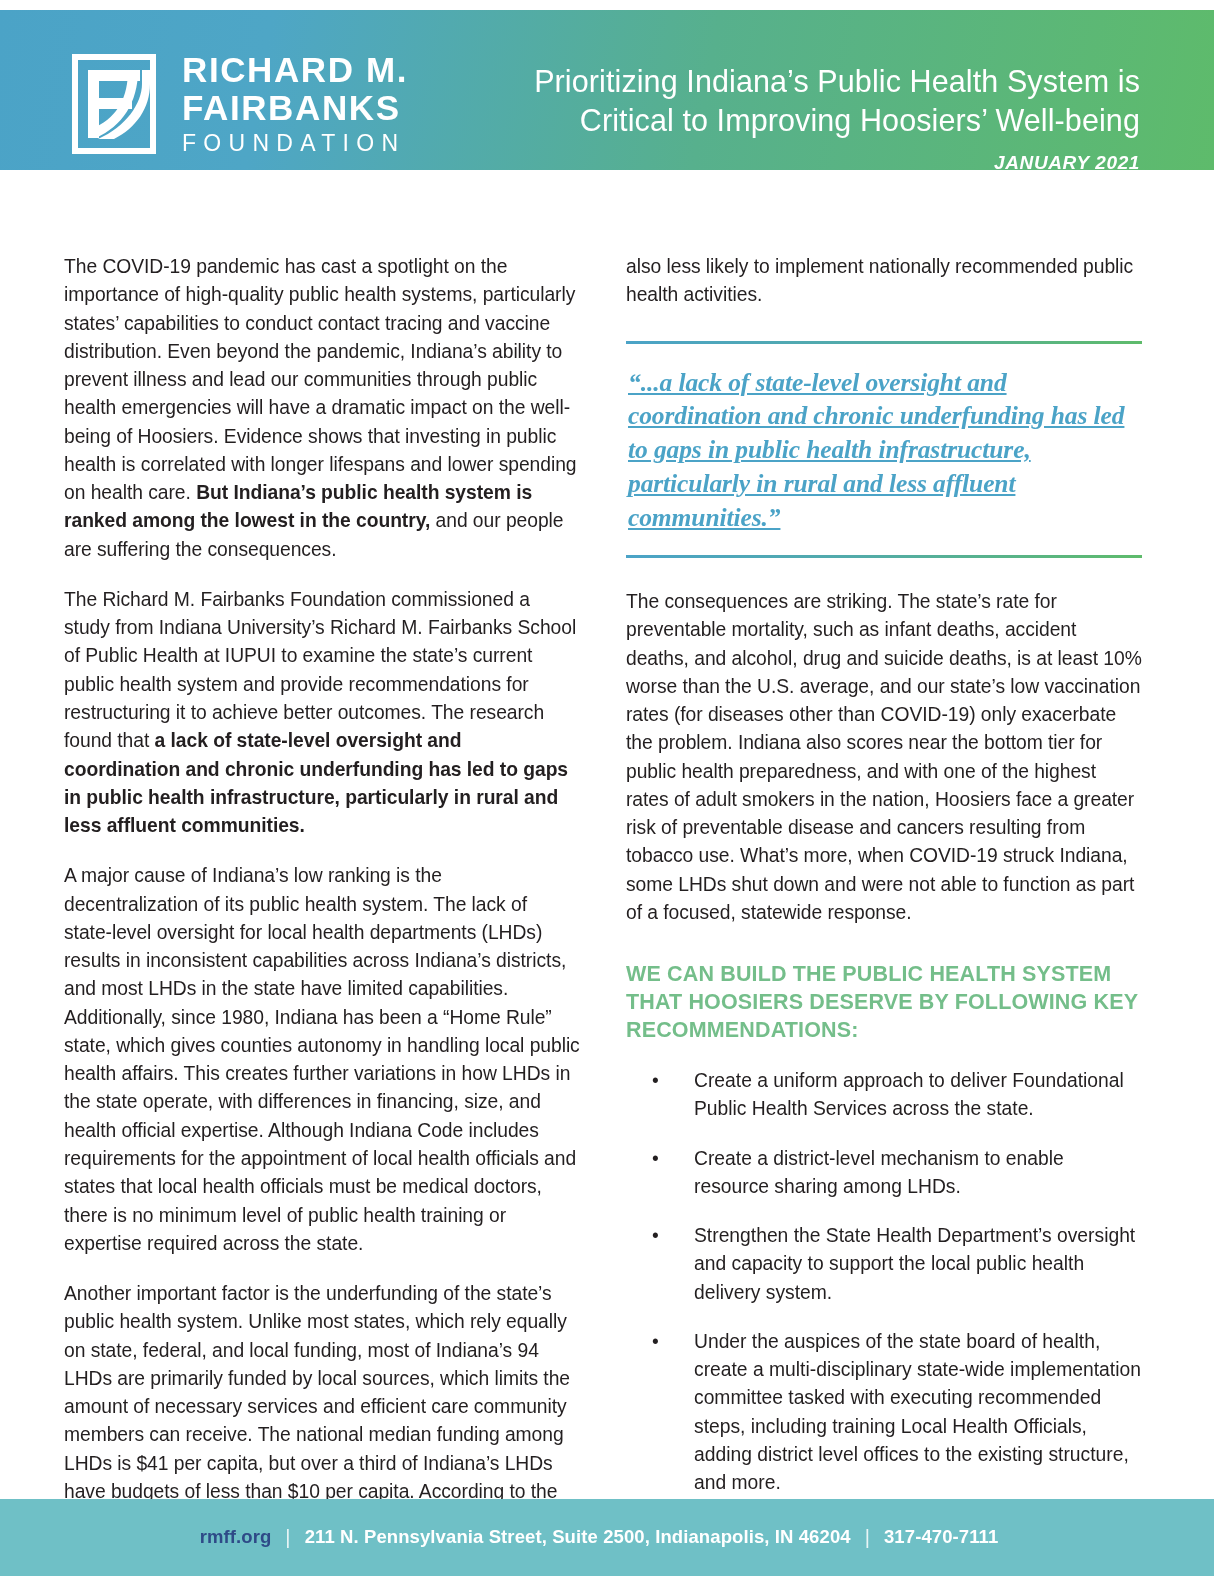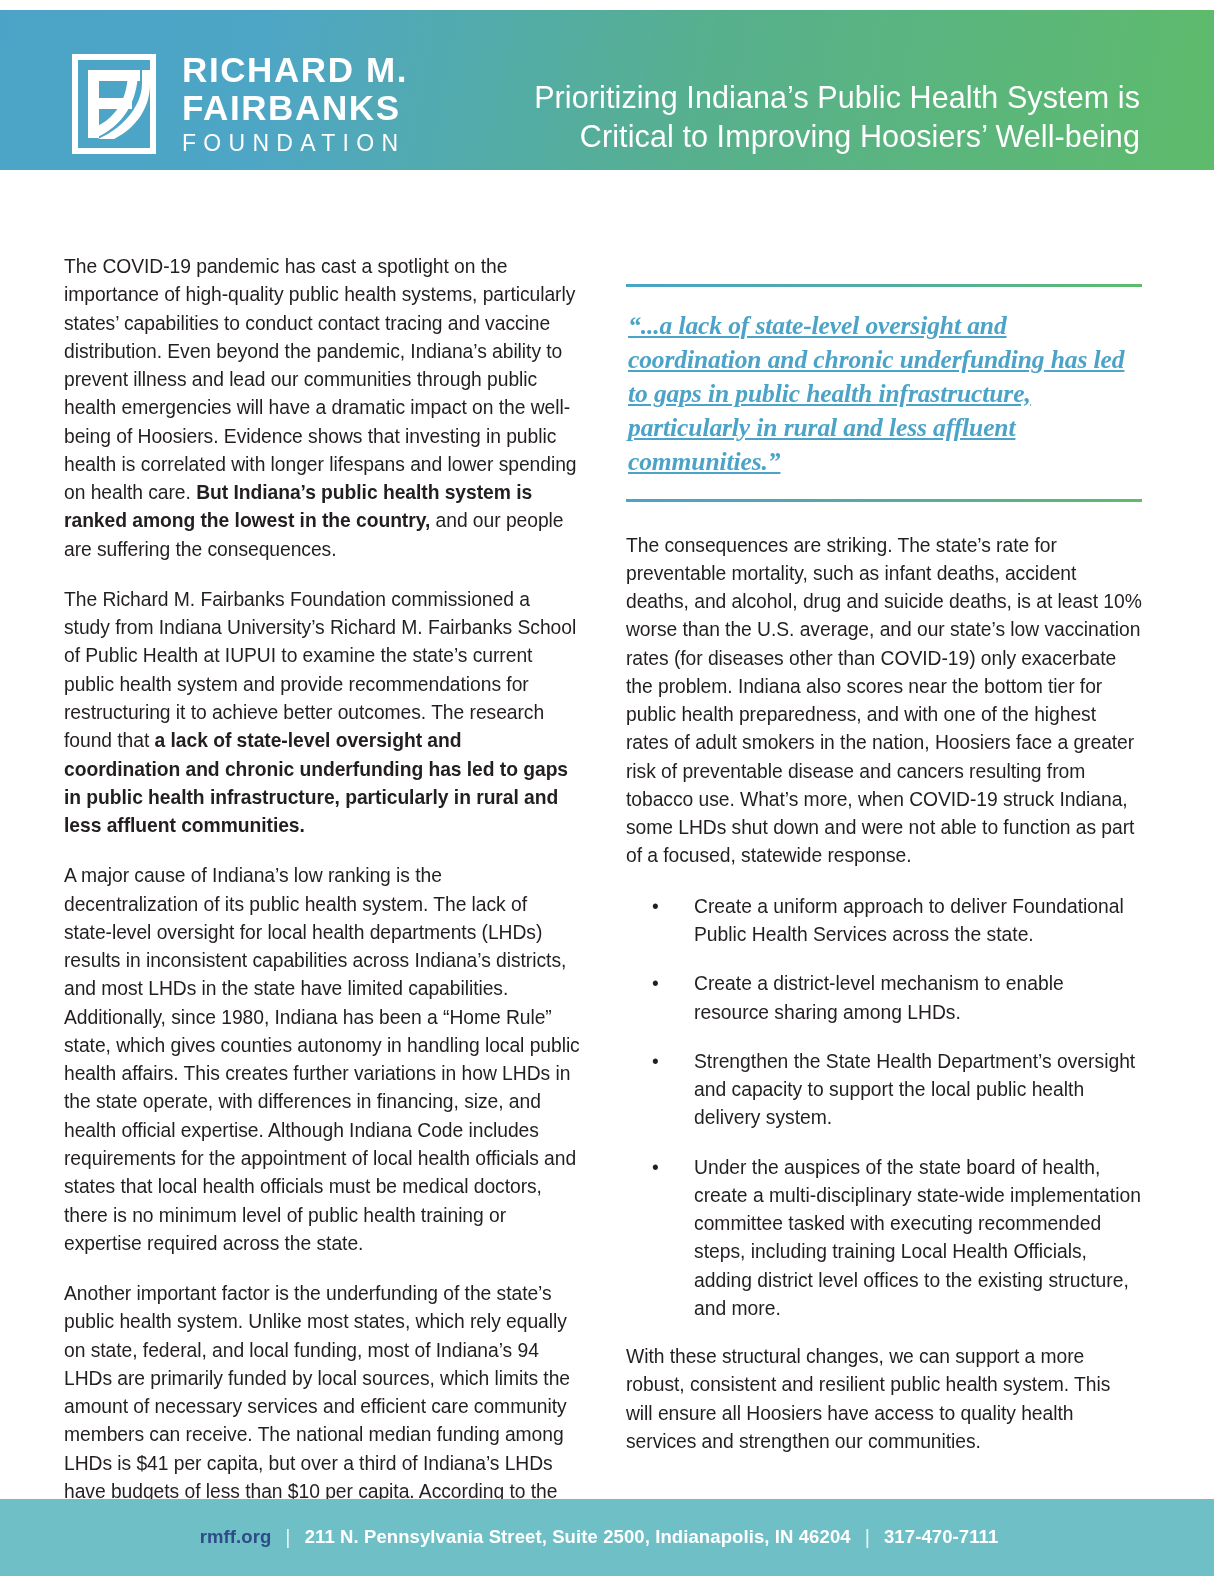--- a/index.html
+++ b/index.html
@@ -55,33 +55,33 @@
     letter-spacing: 7.3px;
     margin-top: 7px;
     white-space: nowrap;
   }
 
   .header-title-wrap {
     margin-left: auto;
     padding: 52px 74px 0 0;
     text-align: right;
     color: #ffffff;
-    margin-top: 16px;
   }
   .header-title {
     font-size: 30.5px;
     font-weight: 400;
     line-height: 1.28;
     letter-spacing: 0.1px;
     max-width: 680px;
   }
   .header-date {
     margin-top: 12px;
-    font-size: 15px;
-    font-weight: 700;
+    font-size: 19px;
+    font-weight: 700;
+    font-style: italic;
     letter-spacing: 0.6px;
   }
 
   
   .content {
     position: absolute;
     top: 189px;
     left: 0;
     width: 1214px;
     height: 1028px;
@@ -228,29 +228,31 @@
     <p><span>The COVID-19 pandemic has cast a spotlight on the importance of high-quality public health systems, particularly states’ capabilities to conduct contact tracing and vaccine distribution. Even beyond the pandemic, Indiana’s ability to prevent illness and lead our communities through public health emergencies will have a dramatic impact on the well-being of Hoosiers. Evidence shows that investing in public health is correlated with longer lifespans and lower spending on health care. </span><span class="b">But Indiana’s public health system is ranked among the lowest in the country,</span><span> and our people are suffering the consequences.</span></p>
 
     <p><span>The Richard M. Fairbanks Foundation commissioned a study from Indiana University’s Richard M. Fairbanks School of Public Health at IUPUI to examine the state’s current public health system and provide recommendations for restructuring it to achieve better outcomes. The research found that </span><span class="b">a lack of state-level oversight and coordination and chronic underfunding has led to gaps in public health infrastructure, particularly in rural and less affluent communities.</span></p>
 
     <p>A major cause of Indiana’s low ranking is the decentralization of its public health system. The lack of state-level oversight for local health departments (LHDs) results in inconsistent capabilities across Indiana’s districts, and most LHDs in the state have limited capabilities. Additionally, since 1980, Indiana has been a “Home Rule” state, which gives counties autonomy in handling local public health affairs. This creates further variations in how LHDs in the state operate, with differences in financing, size, and health official expertise. Although Indiana Code includes requirements for the appointment of local health officials and states that local health officials must be medical doctors, there is no minimum level of public health training or expertise required across the state.</p>
 
     <p>Another important factor is the underfunding of the state’s public health system. Unlike most states, which rely equally on state, federal, and local funding, most of Indiana’s 94 LHDs are primarily funded by local sources, which limits the amount of necessary services and efficient care community members can receive. The national median funding among LHDs is $41 per capita, but over a third of Indiana’s LHDs have budgets of less than $10 per capita. According to the report, Indiana communities not only receive less public health funding compared to neighboring states, but they are</p>
   </div>
 
   <div class="col">
+    <p>also less likely to implement nationally recommended public health activities.</p>
 
     <div class="quote-block">
       <div class="rule"></div>
       <div class="quote-text">“...a lack of state-level oversight and coordination and chronic underfunding has led to gaps in public health infrastructure, particularly in rural and less affluent communities.”</div>
       <div class="rule"></div>
     </div>
 
     <p>The consequences are striking. The state’s rate for preventable mortality, such as infant deaths, accident deaths, and alcohol, drug and suicide deaths, is at least 10% worse than the U.S. average, and our state’s low vaccination rates (for diseases other than COVID-19) only exacerbate the problem. Indiana also scores near the bottom tier for public health preparedness, and with one of the highest rates of adult smokers in the nation, Hoosiers face a greater risk of preventable disease and cancers resulting from tobacco use. What’s more, when COVID-19 struck Indiana, some LHDs shut down and were not able to function as part of a focused, statewide response.</p>
 
+    <div class="sec-head">WE CAN BUILD THE PUBLIC HEALTH SYSTEM THAT HOOSIERS DESERVE BY FOLLOWING KEY RECOMMENDATIONS:</div>
 
     <ul class="recs">
       <li><span class="dot">•</span><span>Create a uniform approach to deliver Foundational Public Health Services across the state.</span></li>
       <li><span class="dot">•</span><span>Create a district-level mechanism to enable resource sharing among LHDs.</span></li>
       <li><span class="dot">•</span><span>Strengthen the State Health Department’s oversight and capacity to support the local public health delivery system.</span></li>
       <li><span class="dot">•</span><span>Under the auspices of the state board of health, create a multi-disciplinary state-wide implementation committee tasked with executing recommended steps, including training Local Health Officials, adding district level offices to the existing structure, and more.</span></li>
     </ul>
 
     <p>With these structural changes, we can support a more robust, consistent and resilient public health system. This will ensure all Hoosiers have access to quality health services and strengthen our communities.</p>
   </div>

